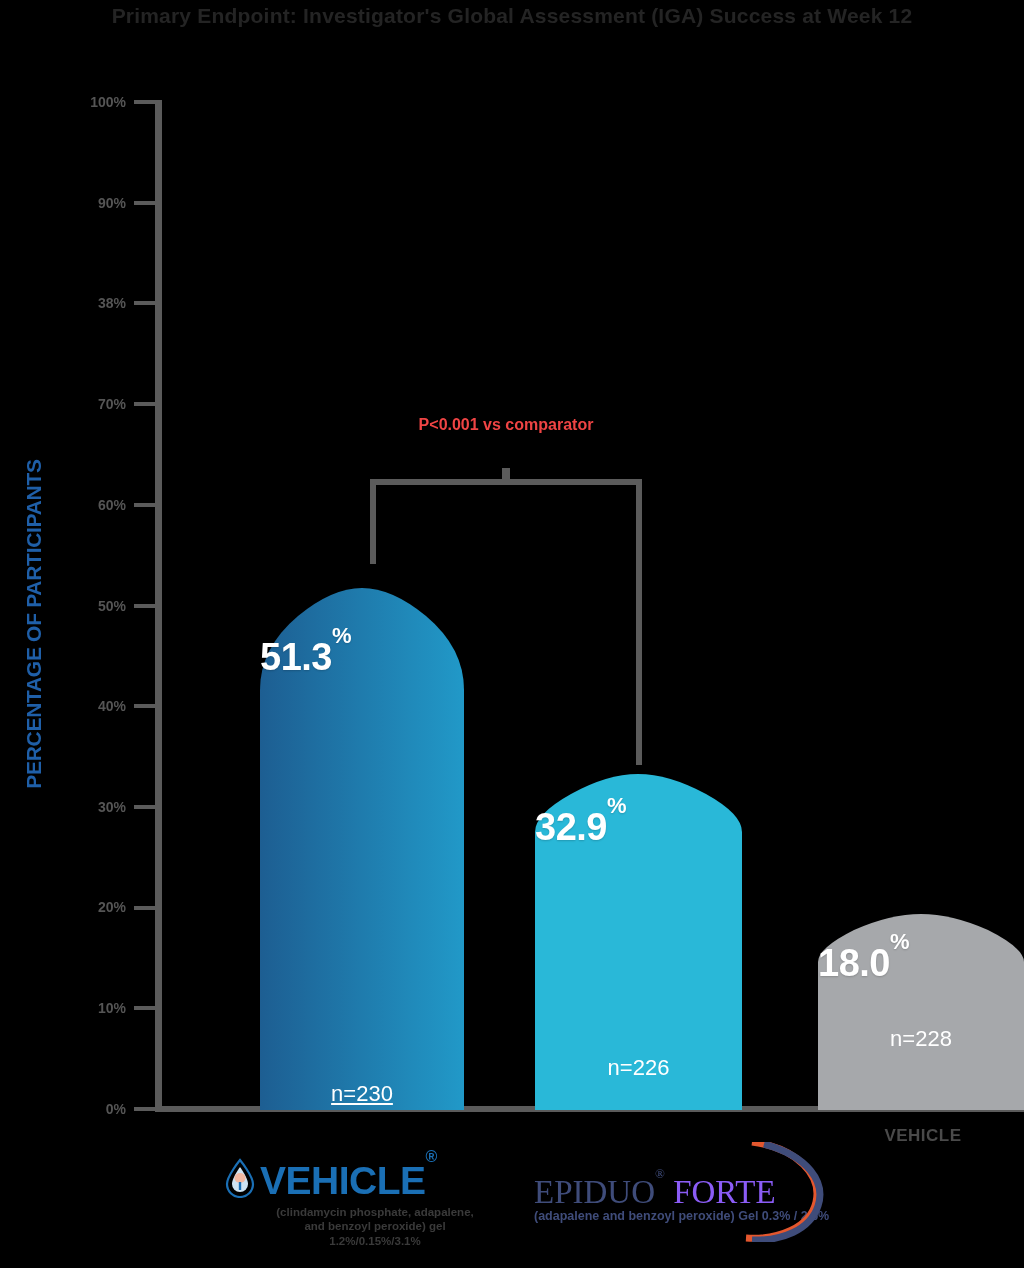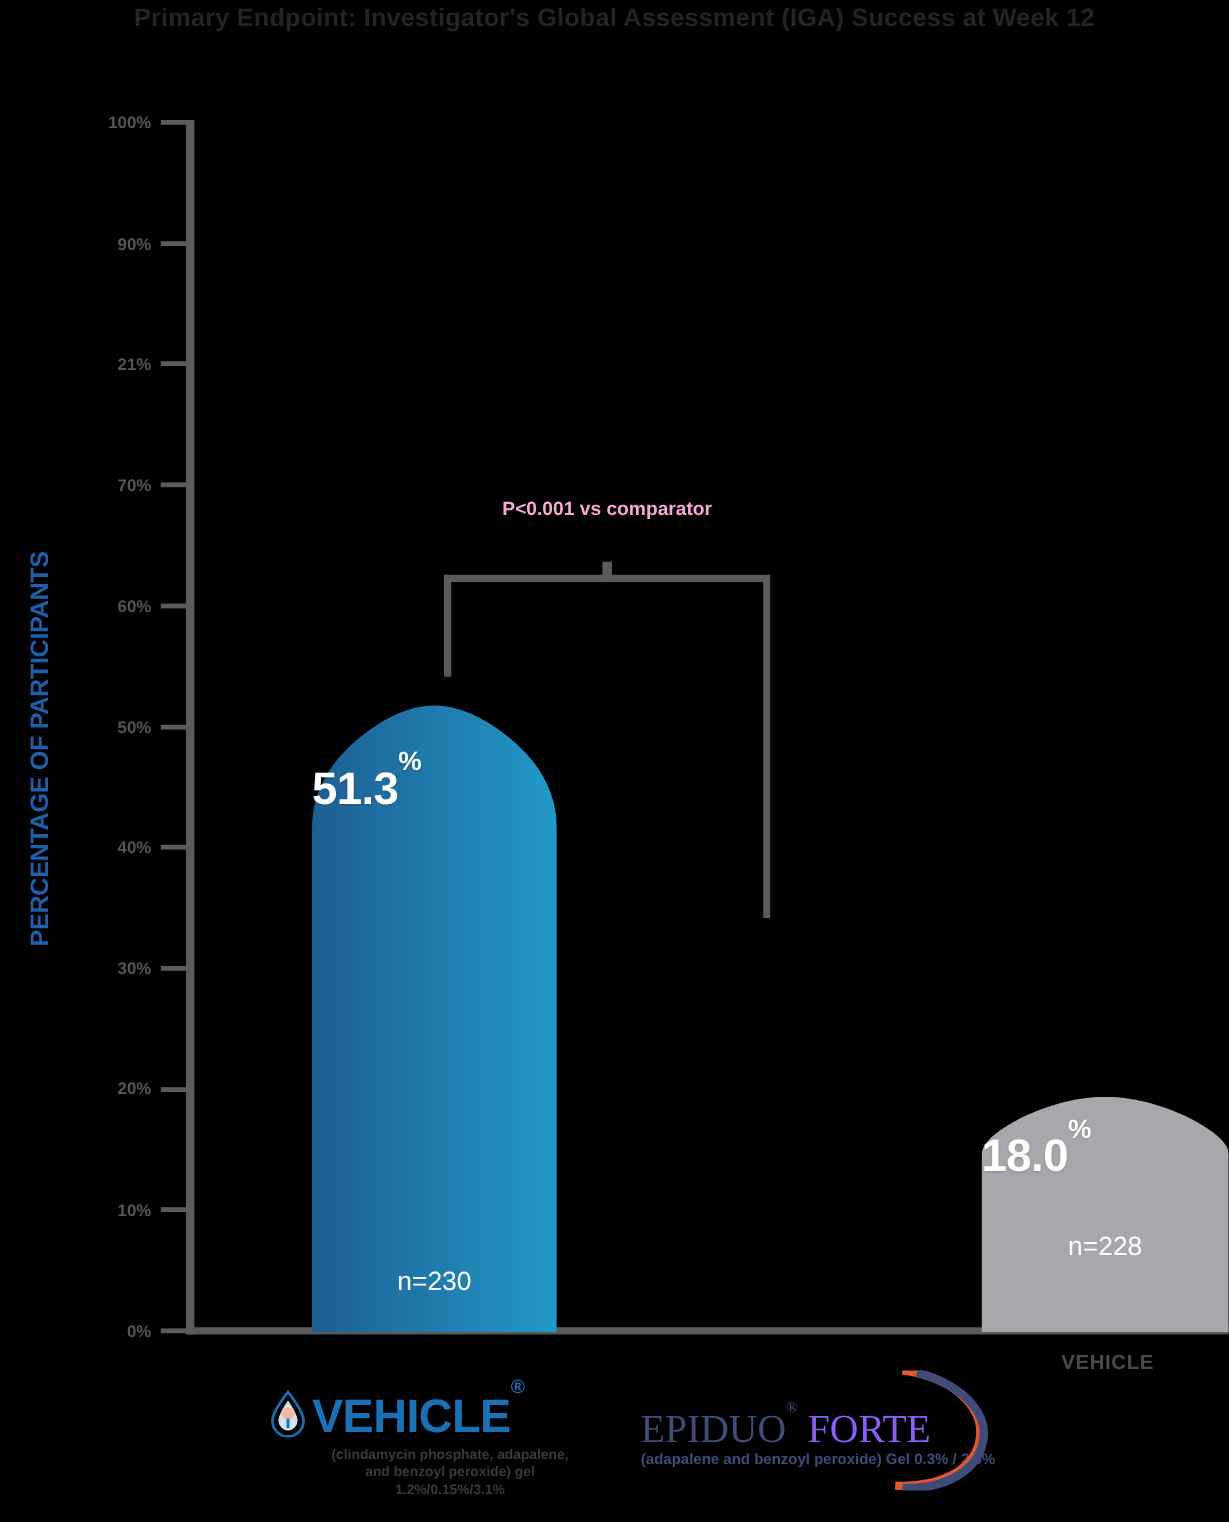--- a/index.html
+++ b/index.html
@@ -46,21 +46,21 @@
   .bar-value sup{font-size:22px;font-weight:800;top:-0.62em;position:relative;}
   .bar-n{
     position:absolute;left:0;width:100%;text-align:center;
     color:#fff;font-weight:400;font-size:22px;
   }
 
   
   .sig-bracket{position:absolute;}
   .sig-label{
     position:absolute;text-align:center;
-    font-size:16px;font-weight:700;color:#f9a8d4;white-space:nowrap;
+    font-size:16px;font-weight:700;color:#ef4444;white-space:nowrap;
   }
 
   
   .cat-label{
     position:absolute;text-align:center;
     font-size:17px;font-weight:700;color:#4a4a4a;letter-spacing:.5px;
     white-space:nowrap;
   }
 
   
@@ -109,21 +109,21 @@
       <div class="tick-label" style="top: 806.9px;">30%</div>
       <div class="tick" style="top: 704.2px;"></div>
       <div class="tick-label" style="top: 706.2px;">40%</div>
       <div class="tick" style="top: 603.5px;"></div>
       <div class="tick-label" style="top: 605.5px;">50%</div>
       <div class="tick" style="top: 502.8px;"></div>
       <div class="tick-label" style="top: 504.8px;">60%</div>
       <div class="tick" style="top: 402.1px;"></div>
       <div class="tick-label" style="top: 404.1px;">70%</div>
       <div class="tick" style="top: 301.4px;"></div>
-      <div class="tick-label" style="top: 303.4px;">21%</div>
+      <div class="tick-label" style="top: 303.4px;">38%</div>
       <div class="tick" style="top: 200.7px;"></div>
       <div class="tick-label" style="top: 202.7px;">90%</div>
       <div class="tick" style="top: 100px;"></div>
       <div class="tick-label" style="top: 102px;">100%</div>
     </div>
 
   <div class="sig-bracket" style="left:370px;top:468px;width:272px;height:300px;">
     <svg width="272" height="300" viewBox="0 0 272 300">
       <path d="M3,96 L3,14 L269,14 L269,297" fill="none" stroke="#5b5b5b" stroke-width="6"></path>
       <path d="M136,14 L136,0" fill="none" stroke="#5b5b5b" stroke-width="8"></path>
@@ -137,23 +137,32 @@
         <linearGradient id="g1" x1="0" y1="0" x2="1" y2="0">
           <stop offset="0%" stop-color="#1d5e92"></stop>
           <stop offset="100%" stop-color="#2199c8"></stop>
         </linearGradient>
       </defs>
       <path d="M0,112 Q0,70 38,38 Q72,10 102,10 Q132,10 166,38 Q204,70 204,112 L204,532 L0,532 Z" fill="url(#g1)"></path>
     </svg>
     <div class="bar-value" style="top:58px;">
       <span>51.3</span><sup>%</sup>
     </div>
-    <div class="bar-n" style="top:477px;">n=230</div>
-  </div>
-
+    <div class="bar-n" style="top:503px;text-decoration:underline;">n=230</div>
+  </div>
+
+  <div class="bar" style="left:535px;width:207px;height:338px;">
+    <svg width="207" height="338" viewBox="0 0 207 338" preserveAspectRatio="none">
+      <path d="M0,60 Q0,42 36,22 Q72,2 103,2 Q134,2 171,22 Q207,42 207,60 L207,338 L0,338 Z" fill="#29b8d8"></path>
+    </svg>
+    <div class="bar-value" style="top:34px;">
+      <span>32.9</span><sup>%</sup>
+    </div>
+    <div class="bar-n" style="top:283px;">n=226</div>
+  </div>
 
   <div class="bar" style="left:818px;width:206px;height:196px;">
     <svg width="206" height="196" viewBox="0 0 206 196" preserveAspectRatio="none">
       <path d="M0,48 Q0,34 36,16 Q72,0 103,0 Q134,0 170,16 Q206,34 206,48 L206,196 L0,196 Z" fill="#a6a8ab"></path>
     </svg>
     <div class="bar-value" style="top:28px;">
       <span>18.0</span><sup>%</sup>
     </div>
     <div class="bar-n" style="top:112px;">n=228</div>
   </div>

